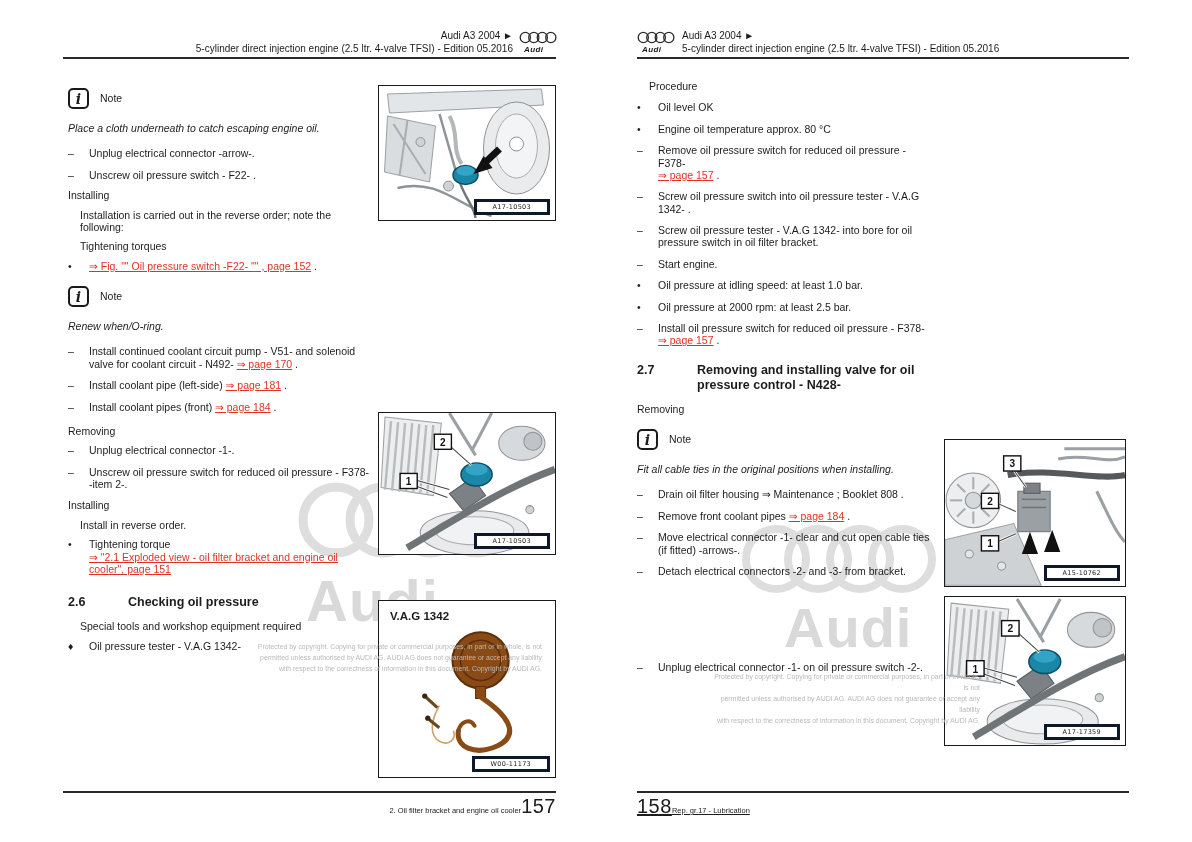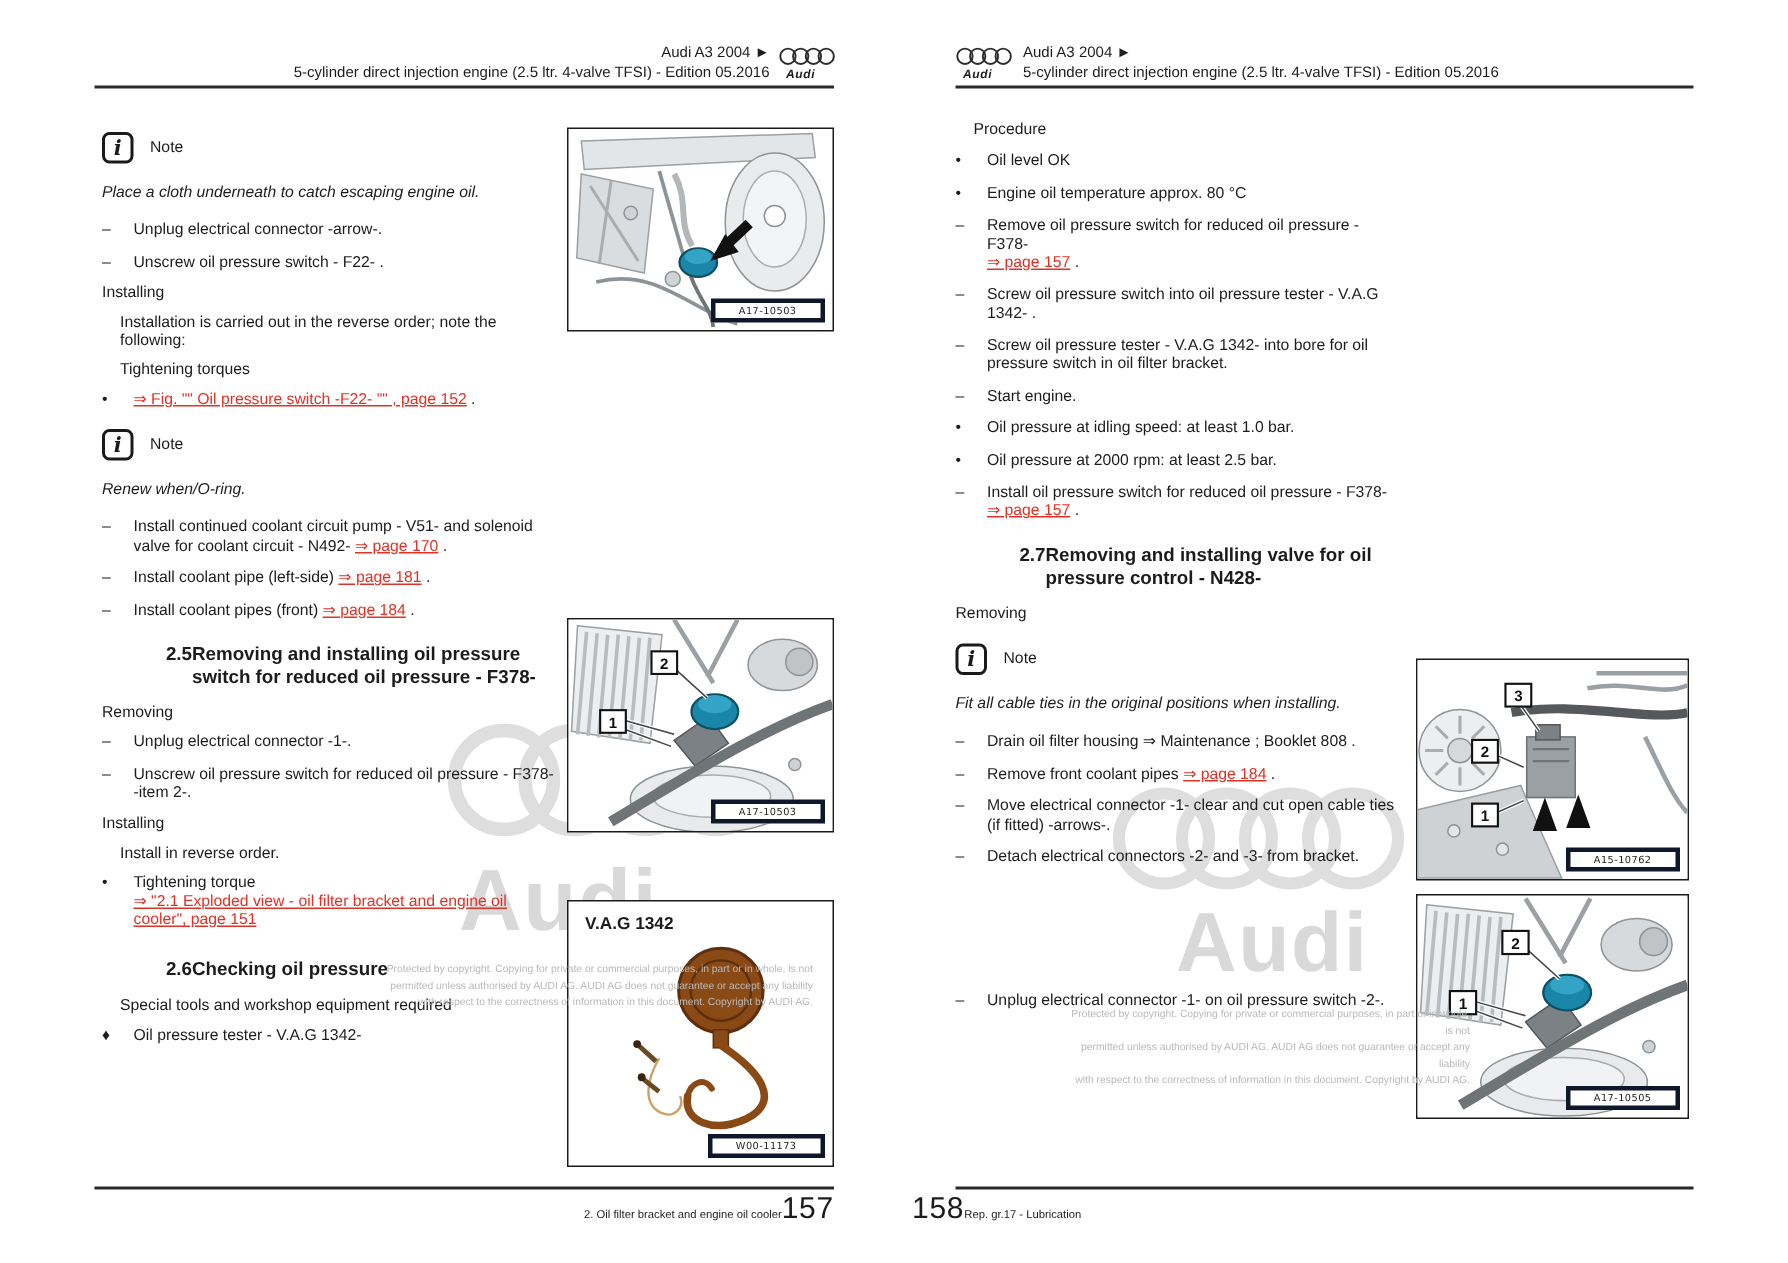--- a/index.html
+++ b/index.html
@@ -32,21 +32,21 @@
 
   .li{position:relative;padding-left:21px;margin:0 0 9px;}
   .li .mk{position:absolute;left:0;top:0;}
   .sub{margin:0 0 7px;}
   .p{margin:0 12px 7px;}
   .blk{display:block;}
 
   .lk{color:var(--red);text-decoration:underline;}
 
   .h{display:flex;font-weight:bold;font-size:12.5px;line-height:1.2;margin:16px 0 10px;}
-  .h .n{width:60px;flex:0 0 auto;text-align:right;}
+  .h .n{width:60px;flex:0 0 auto;}
   .h .t{flex:1;}
 
   
   .fig{position:absolute;border:1.6px solid #1a1a1a;background:#fff;z-index:2;}
   .fig svg{position:absolute;left:0;top:0;width:100%;height:100%;}
   .figlabel{position:absolute;right:5px;bottom:5px;border:3px solid #0f172a;background:#fff;font-family:"DejaVu Sans",sans-serif;font-size:6.5px;line-height:1;padding:2px 16px;letter-spacing:.3px;z-index:3;}
   .fig3title{position:absolute;left:11px;top:9px;font-weight:bold;font-size:11.5px;z-index:3;}
 
   
   .wm{position:absolute;z-index:0;}
@@ -146,24 +146,20 @@
     </div>
     <div class="li">
       <span class="mk">–</span>
       <span>Install coolant pipe (left-side) </span><span class="lk">⇒ page 181</span><span> .</span>
     </div>
     <div class="li" style="margin-bottom:12px;">
       <span class="mk">–</span>
       <span>Install coolant pipes (front) </span><span class="lk">⇒ page 184</span><span> .</span>
     </div>
 
-    <div class="h">
-      <span class="n">2.5</span>
-      <span class="t">Removing and installing oil pressure switch for reduced oil pressure - F378-</span>
-    </div>
 
     <div class="sub">Removing</div>
     <div class="li"><span class="mk">–</span><span>Unplug electrical connector -1-.</span></div>
     <div class="li"><span class="mk">–</span><span>Unscrew oil pressure switch for reduced oil pressure - F378- -item 2-.</span></div>
     <div class="sub">Installing</div>
     <div class="p">Install in reverse order.</div>
 
     <div class="li" style="margin-bottom:14px;">
       <span class="mk">•</span>
       <span class="blk">Tightening torque</span>
@@ -391,21 +387,21 @@
         <line x1="71" y1="33" x2="92" y2="52" class="lead2"></line>
       <line x1="38" y1="67" x2="70" y2="76" class="lead"></line>
         <line x1="38" y1="67" x2="70" y2="76" class="lead2"></line>
       <line x1="38" y1="73" x2="68" y2="84" class="lead"></line>
         <line x1="38" y1="73" x2="68" y2="84" class="lead2"></line>
       <rect x="55" y="21" width="17" height="15" class="callout"></rect>
       <text x="63.5" y="32.5" text-anchor="middle" class="cotext">2</text>
       <rect x="21" y="60" width="17" height="15" class="callout"></rect>
       <text x="29.5" y="71.5" text-anchor="middle" class="cotext">1</text>
     </svg>
-    <span class="figlabel">A17-10505</span>
+    <span class="figlabel">A17-17359</span>
   </div>
 
   <div class="rule" style="left:637px;top:791px;width:492px;"></div>
-  <div class="ftr" style="left:608px;width:492px;justify-content:flex-start;">
+  <div class="ftr" style="left:637px;width:492px;justify-content:flex-start;text-decoration:underline;">
     <span class="num">158</span>
     <span class="cap">Rep. gr.17 - Lubrication</span>
   </div>
 </div>
 
 </body></html>

